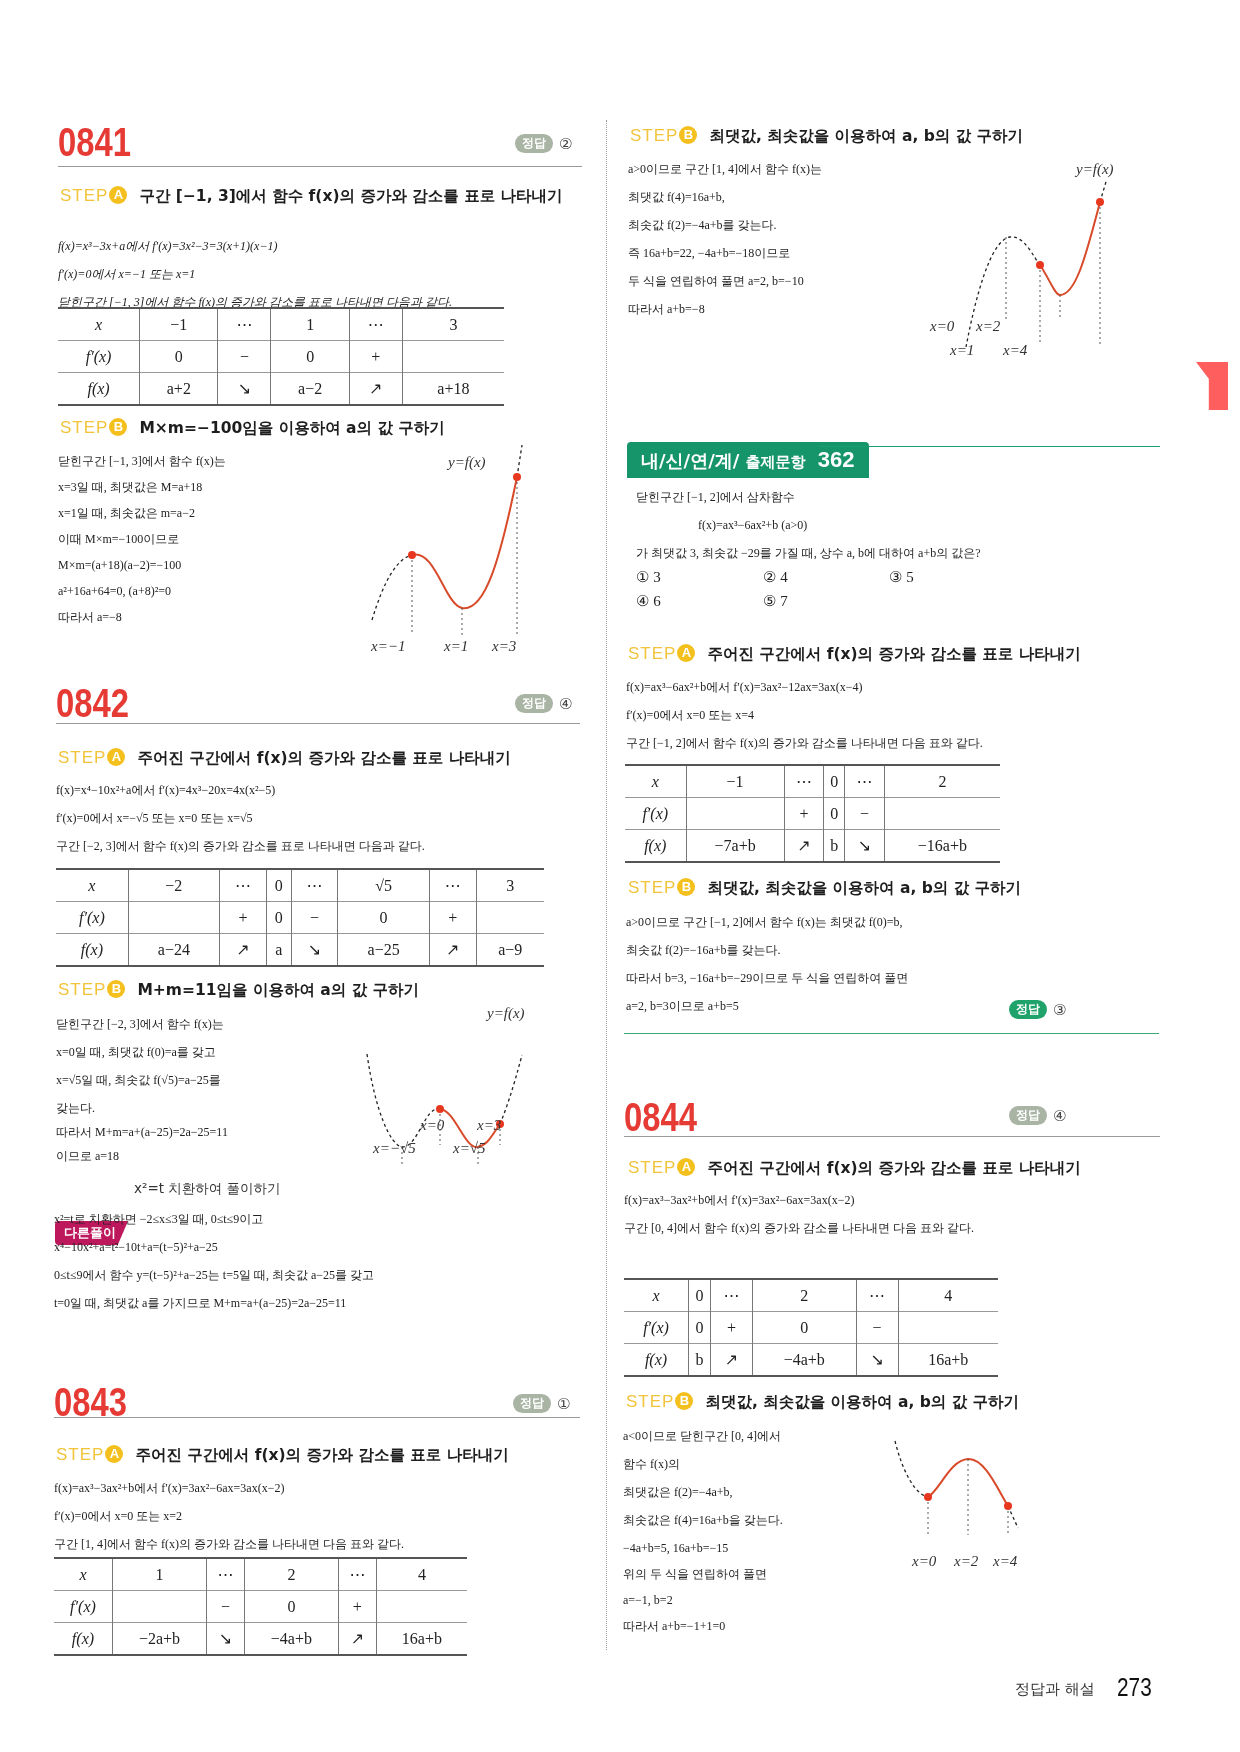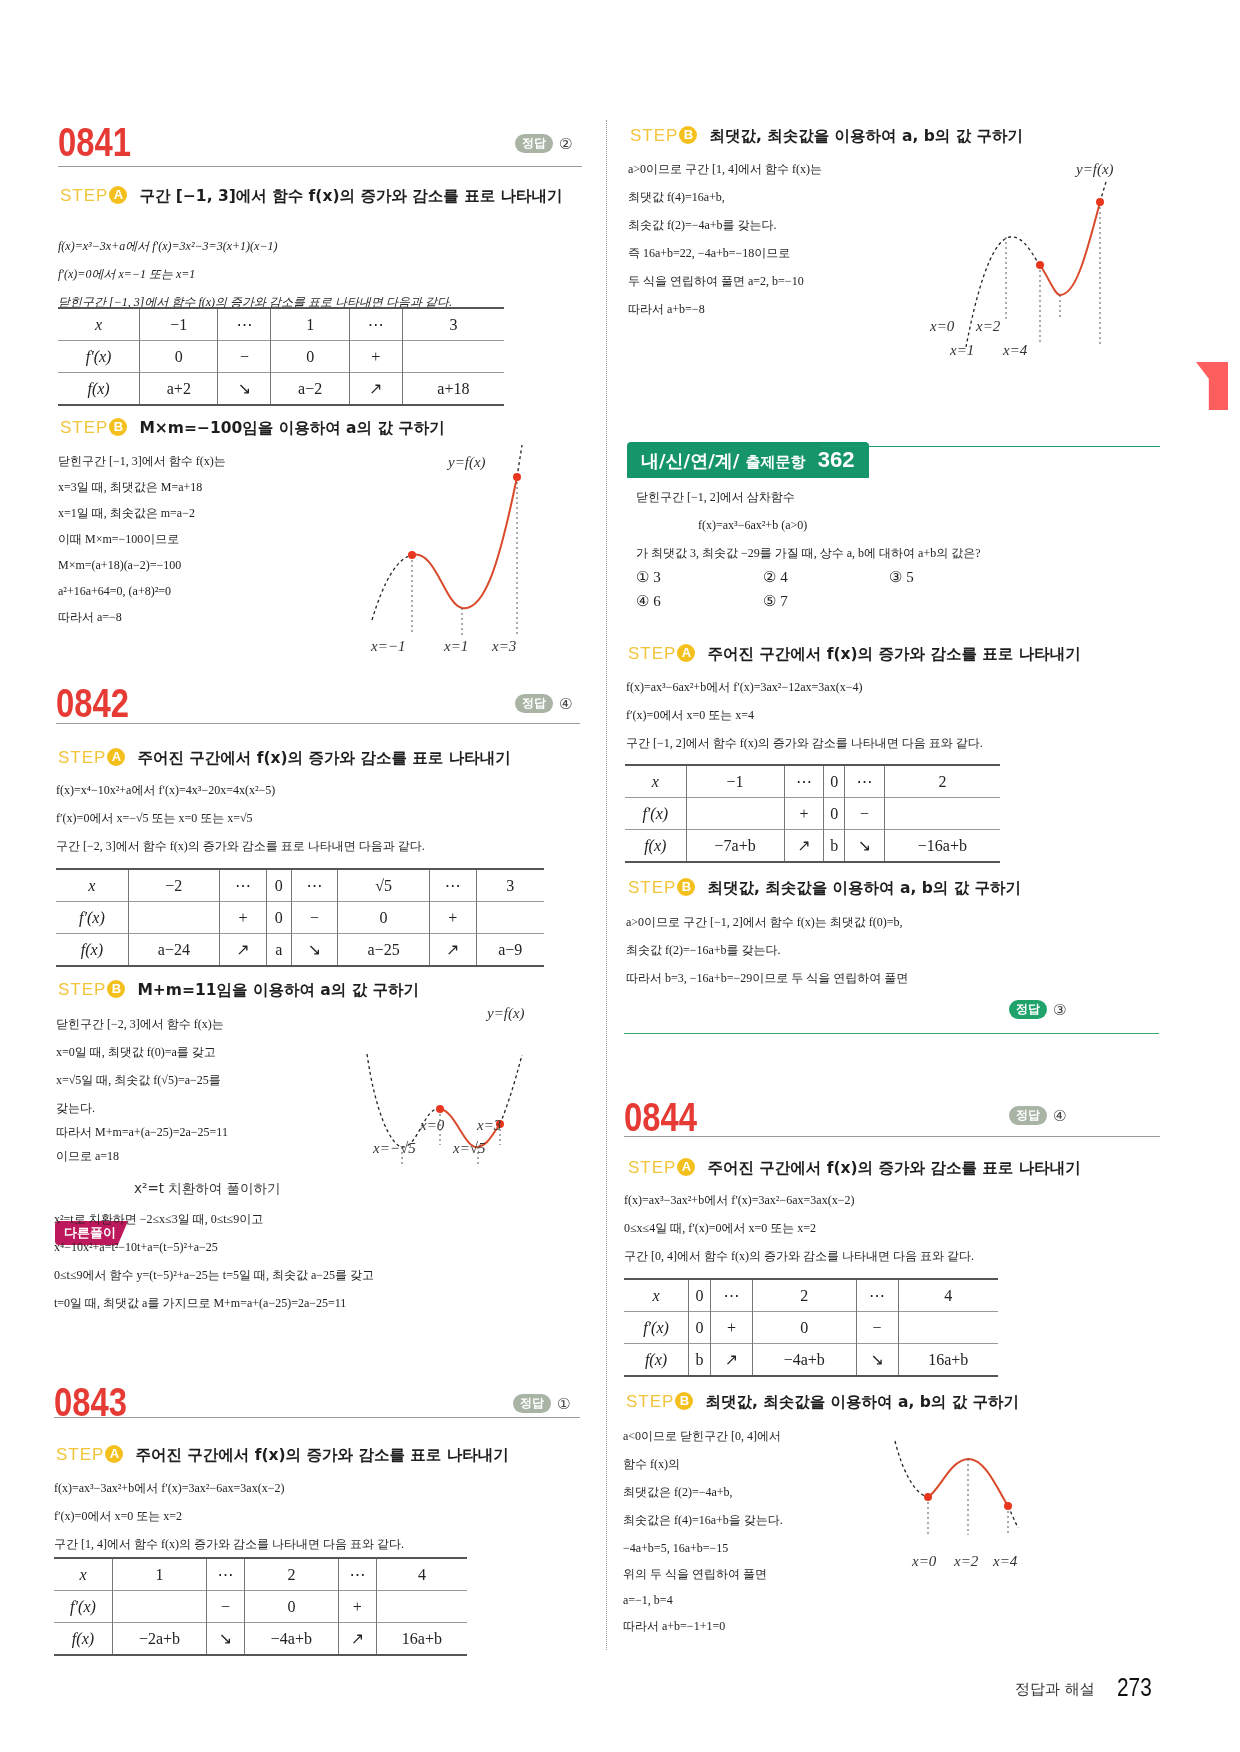--- a/index.html
+++ b/index.html
@@ -352,20 +352,21 @@
 
 <div class="step" style="left:628px;top:878px;">
   <span class="st">STEP</span>
     <span class="circ">B</span>
   <span>최댓값, 최솟값을 이용하여 a, b의 값 구하기</span>
 </div>
 <div class="lines" style="left:626px;top:908px;">
   <div>a&gt;0이므로 구간 [−1, 2]에서 함수 f(x)는 최댓값 f(0)=b,</div>
   <div>최솟값 f(2)=−16a+b를 갖는다.</div>
   <div>따라서 b=3, −16a+b=−29이므로 두 식을 연립하여 풀면</div>
+  <div>a=2, b=3이므로 a+b=5</div>
 </div>
 <div class="ans" style="left:1009px;top:1000px;">
   <span class="pill green">정답</span>
   <span>③</span>
 </div>
 <div class="greenline" style="left:624px;top:1033px;width:535px;height:1px;background:#39a873;"></div>
 
 <div class="abs num" style="left:624px;top:1097px;">0844</div>
 <div class="ans" style="left:1009px;top:1106px;">
   <span class="pill">정답</span>
@@ -373,21 +374,20 @@
 </div>
 <div class="rule" style="left:624px;top:1136px;width:536px;"></div>
 
 <div class="step" style="left:628px;top:1158px;">
   <span class="st">STEP</span>
     <span class="circ">A</span>
   <span>주어진 구간에서 f(x)의 증가와 감소를 표로 나타내기</span>
 </div>
 <div class="lines" style="left:624px;top:1186px;">
   <div>f(x)=ax³−3ax²+b에서 f′(x)=3ax²−6ax=3ax(x−2)</div>
-  <div>0≤x≤4일 때, f′(x)=0에서 x=0 또는 x=2</div>
   <div>구간 [0, 4]에서 함수 f(x)의 증가와 감소를 나타내면 다음 표와 같다.</div>
 </div>
 <table class="vt" style="left:624px;top:1278px;width:374px;">
   <tbody>
       <tr>
         <td>x</td>
         <td>0</td>
         <td>⋯</td>
         <td>2</td>
         <td>⋯</td>
@@ -417,21 +417,21 @@
     <span class="circ">B</span>
   <span>최댓값, 최솟값을 이용하여 a, b의 값 구하기</span>
 </div>
 <div class="lines" style="left:623px;top:1422px;">
   <div>a&lt;0이므로 닫힌구간 [0, 4]에서</div>
   <div>함수 f(x)의</div>
   <div>최댓값은 f(2)=−4a+b,</div>
   <div>최솟값은 f(4)=16a+b을 갖는다.</div>
   <div style="height:26px">−4a+b=5, 16a+b=−15</div>
   <div style="height:26px">위의 두 식을 연립하여 풀면</div>
-  <div style="height:26px">a=−1, b=4</div>
+  <div style="height:26px">a=−1, b=2</div>
   <div style="height:26px">따라서 a+b=−1+1=0</div>
 </div>
 <svg class="graph" style="left:880px;top:1430px;" width="160" height="120">
   <path d="M 15 11 C 22 40 35 65 48 67" stroke="#222" stroke-dasharray="3,3" fill="none" stroke-width="1.3"></path>
   <path d="M 48 67 C 60 60 70 30 88 29 C 105 28 118 60 128 76" stroke="#d94a2a" fill="none" stroke-width="2"></path>
   <path d="M 128 76 L 138 98" stroke="#222" stroke-dasharray="3,3" fill="none" stroke-width="1.3"></path>
   <line x1="48" y1="67" x2="48" y2="105" stroke="#555" stroke-dasharray="2,3"></line>
   <line x1="88" y1="29" x2="88" y2="105" stroke="#555" stroke-dasharray="2,3"></line>
   <line x1="128" y1="76" x2="128" y2="105" stroke="#555" stroke-dasharray="2,3"></line>
   <circle cx="48" cy="67" r="4" fill="#e8371f"></circle>

